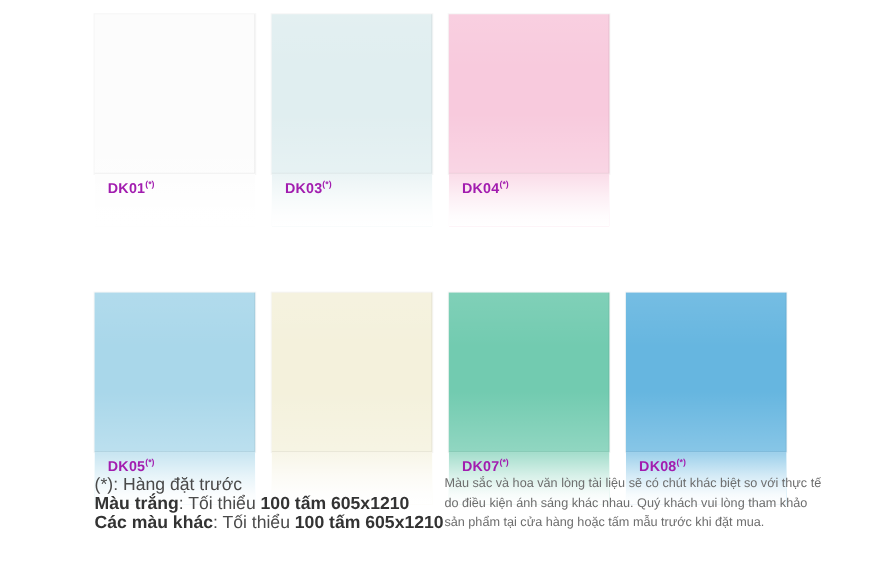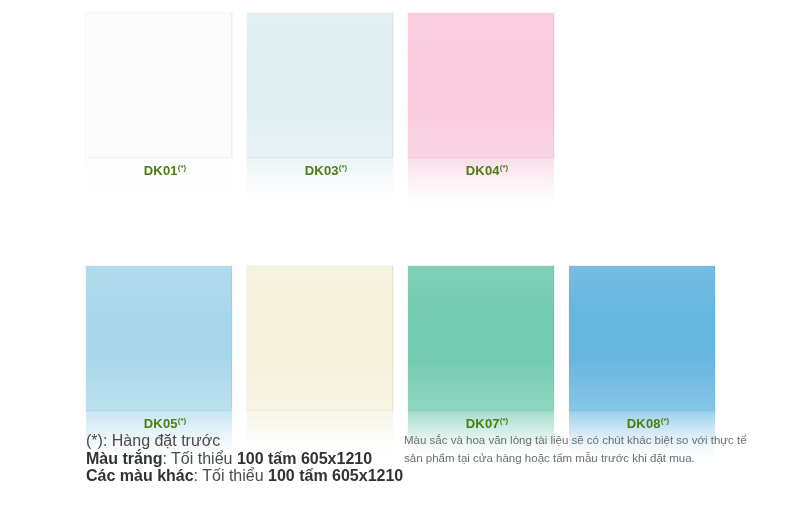--- a/index.html
+++ b/index.html
@@ -93,24 +93,24 @@
                 rgba(255,255,255,0.94) 80%,
                 rgba(255,255,255,1) 100%);
   }
 
   
   .swatch-label {
     position: absolute;
     left: 12px;
     right: 0;
     top: 150px;
-    text-align: center;
+    text-align: left;
     font-size: 13px;
     font-weight: bold;
-    color: #4d7c0f;
+    color: #a21caf;
     letter-spacing: 0.2px;
     white-space: nowrap;
     z-index: 3;
   }
   .swatch-label .sup {
     font-size: 8px;
     font-weight: bold;
     vertical-align: super;
     letter-spacing: 0;
   }
@@ -248,16 +248,17 @@
   </div>
 
   <div class="notes">
     <div class="line">(*): Hàng đặt trước</div>
     <div class="line"><b>Màu trắng</b><span>: </span><span>Tối thiểu </span><b>100 tấm 605x1210</b></div>
     <div class="line"><b>Các màu khác</b><span>: </span><span>Tối thiểu </span><b>100 tấm 605x1210</b></div>
   </div>
 
   <div class="disclaimer">
     <div class="line">Màu sắc và hoa văn lòng tài liệu sẽ có chút khác biệt so với thực tế</div>
+    <div class="line">do điều kiện ánh sáng khác nhau. Quý khách vui lòng tham khảo</div>
     <div class="line">sản phẩm tại cửa hàng hoặc tấm mẫu trước khi đặt mua.</div>
   </div>
 
 </div>
 
 </body></html>

